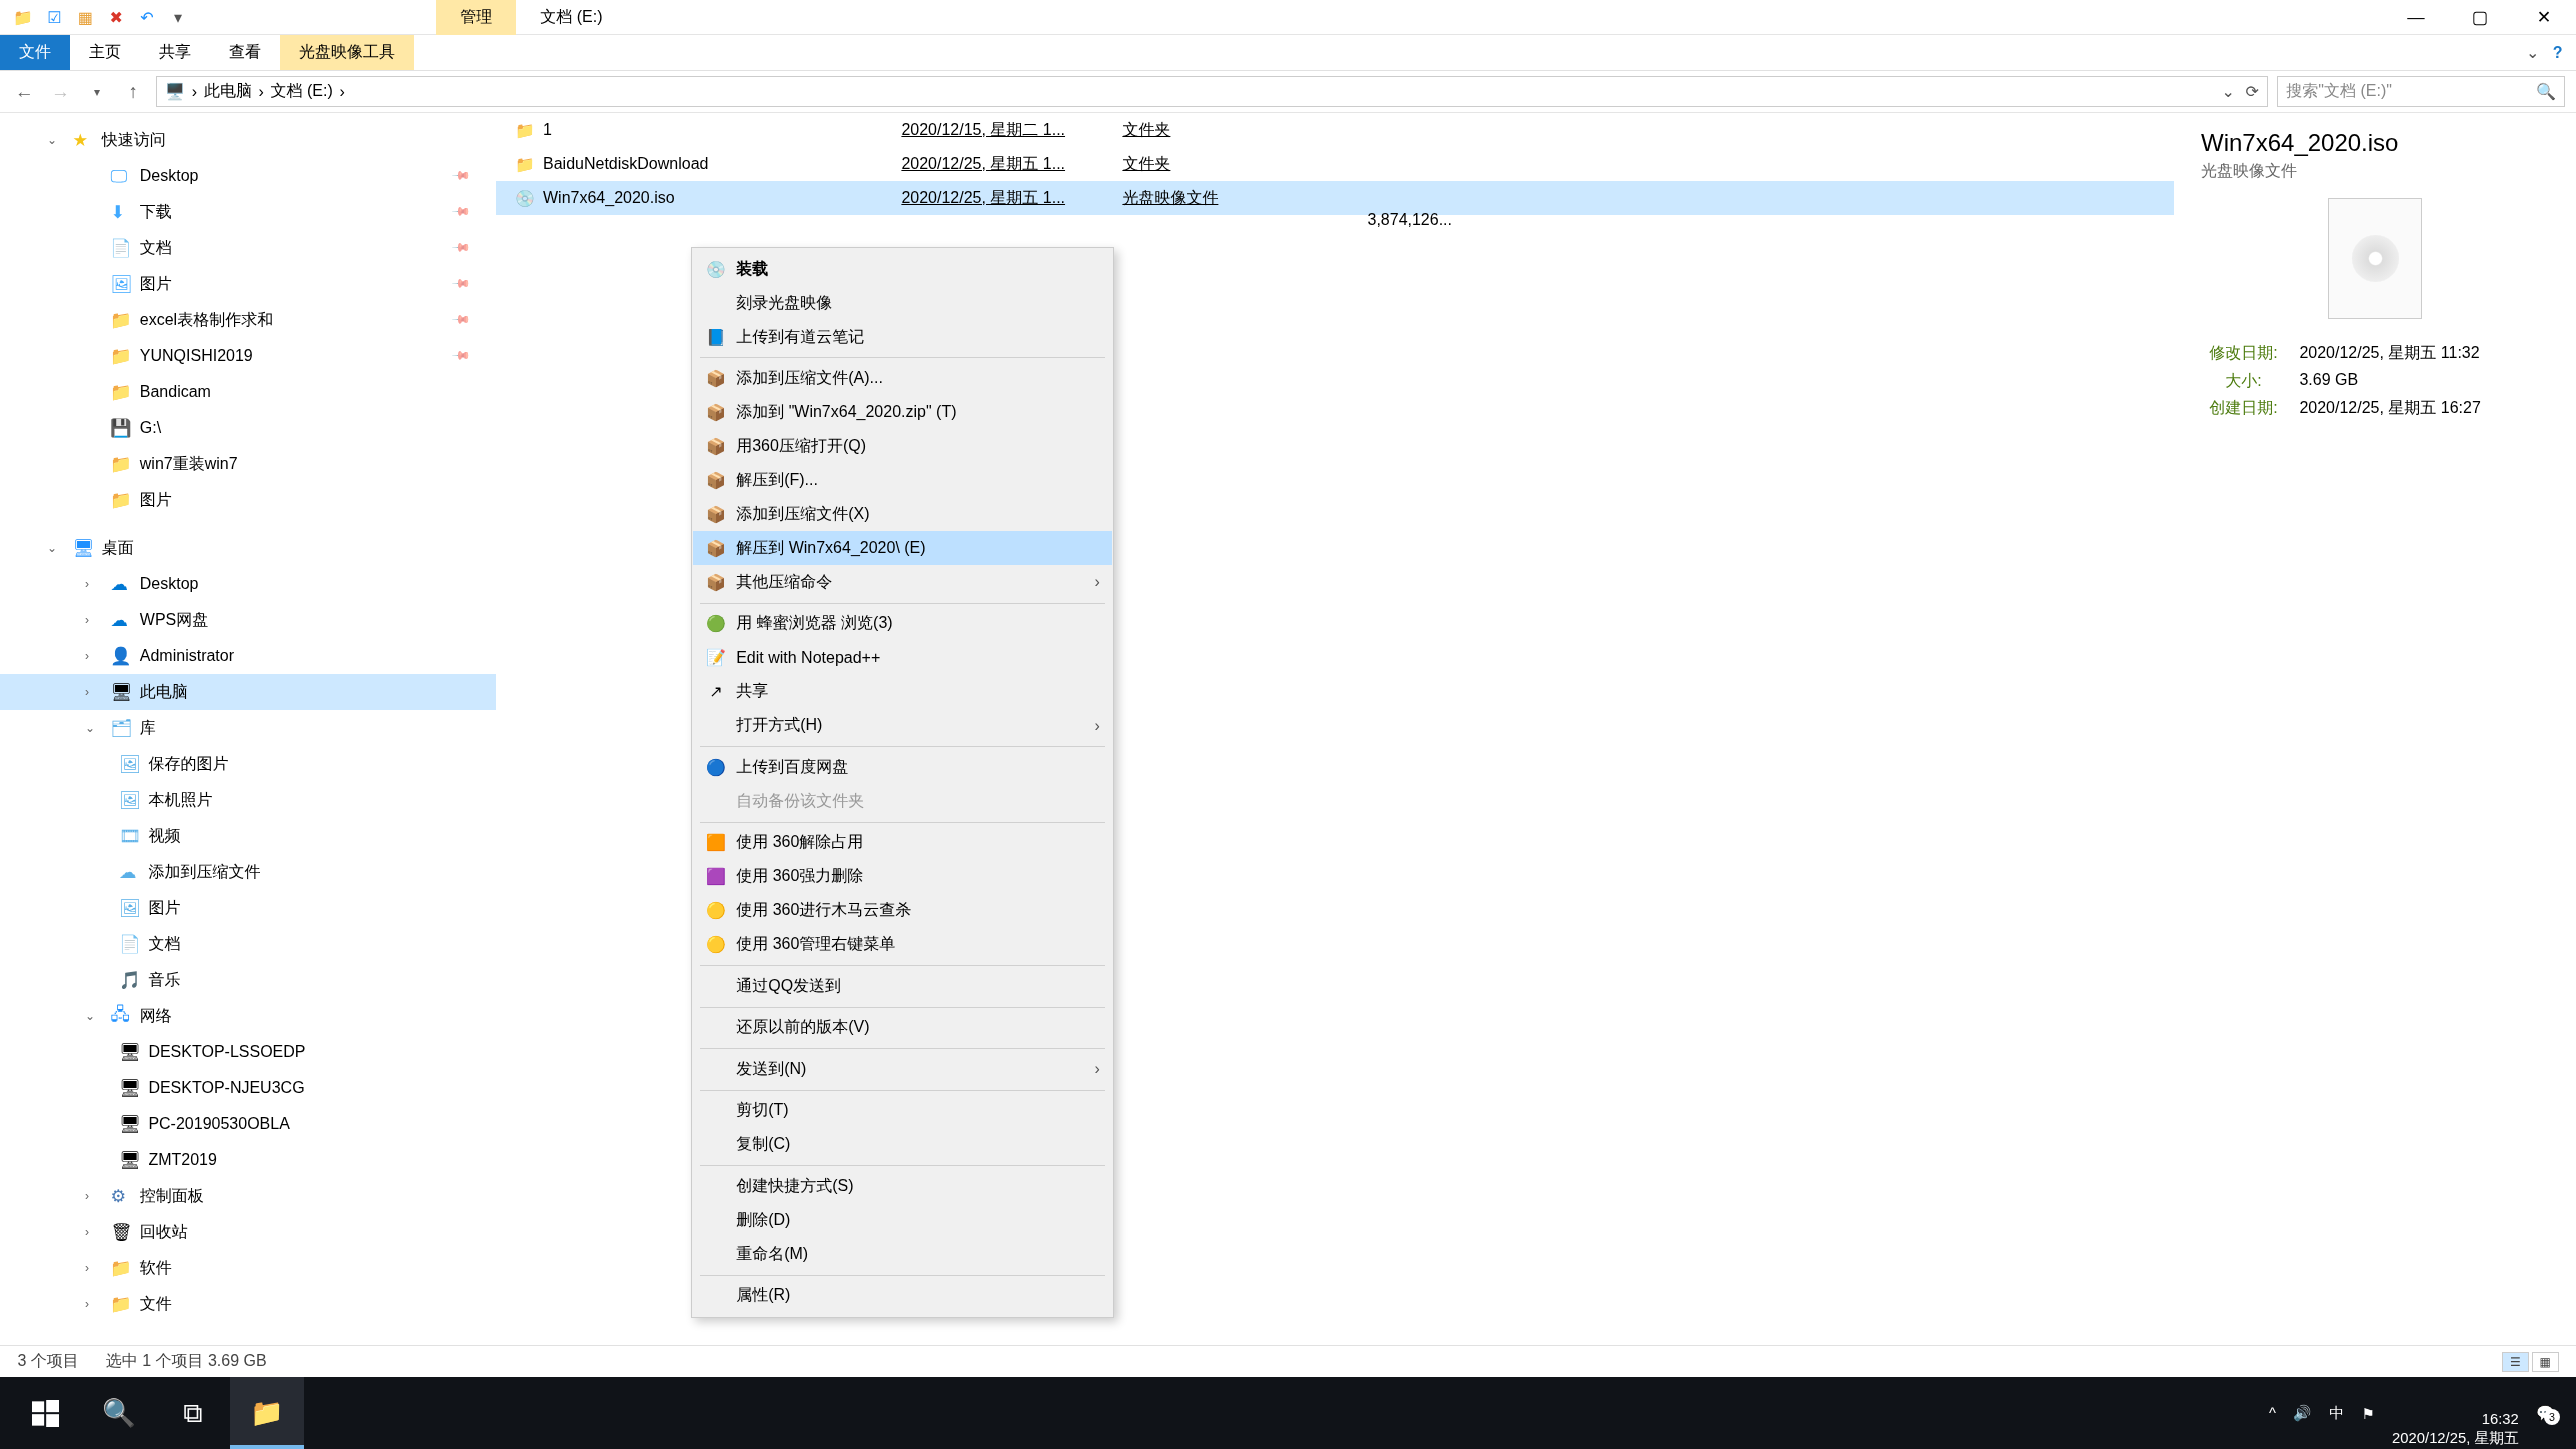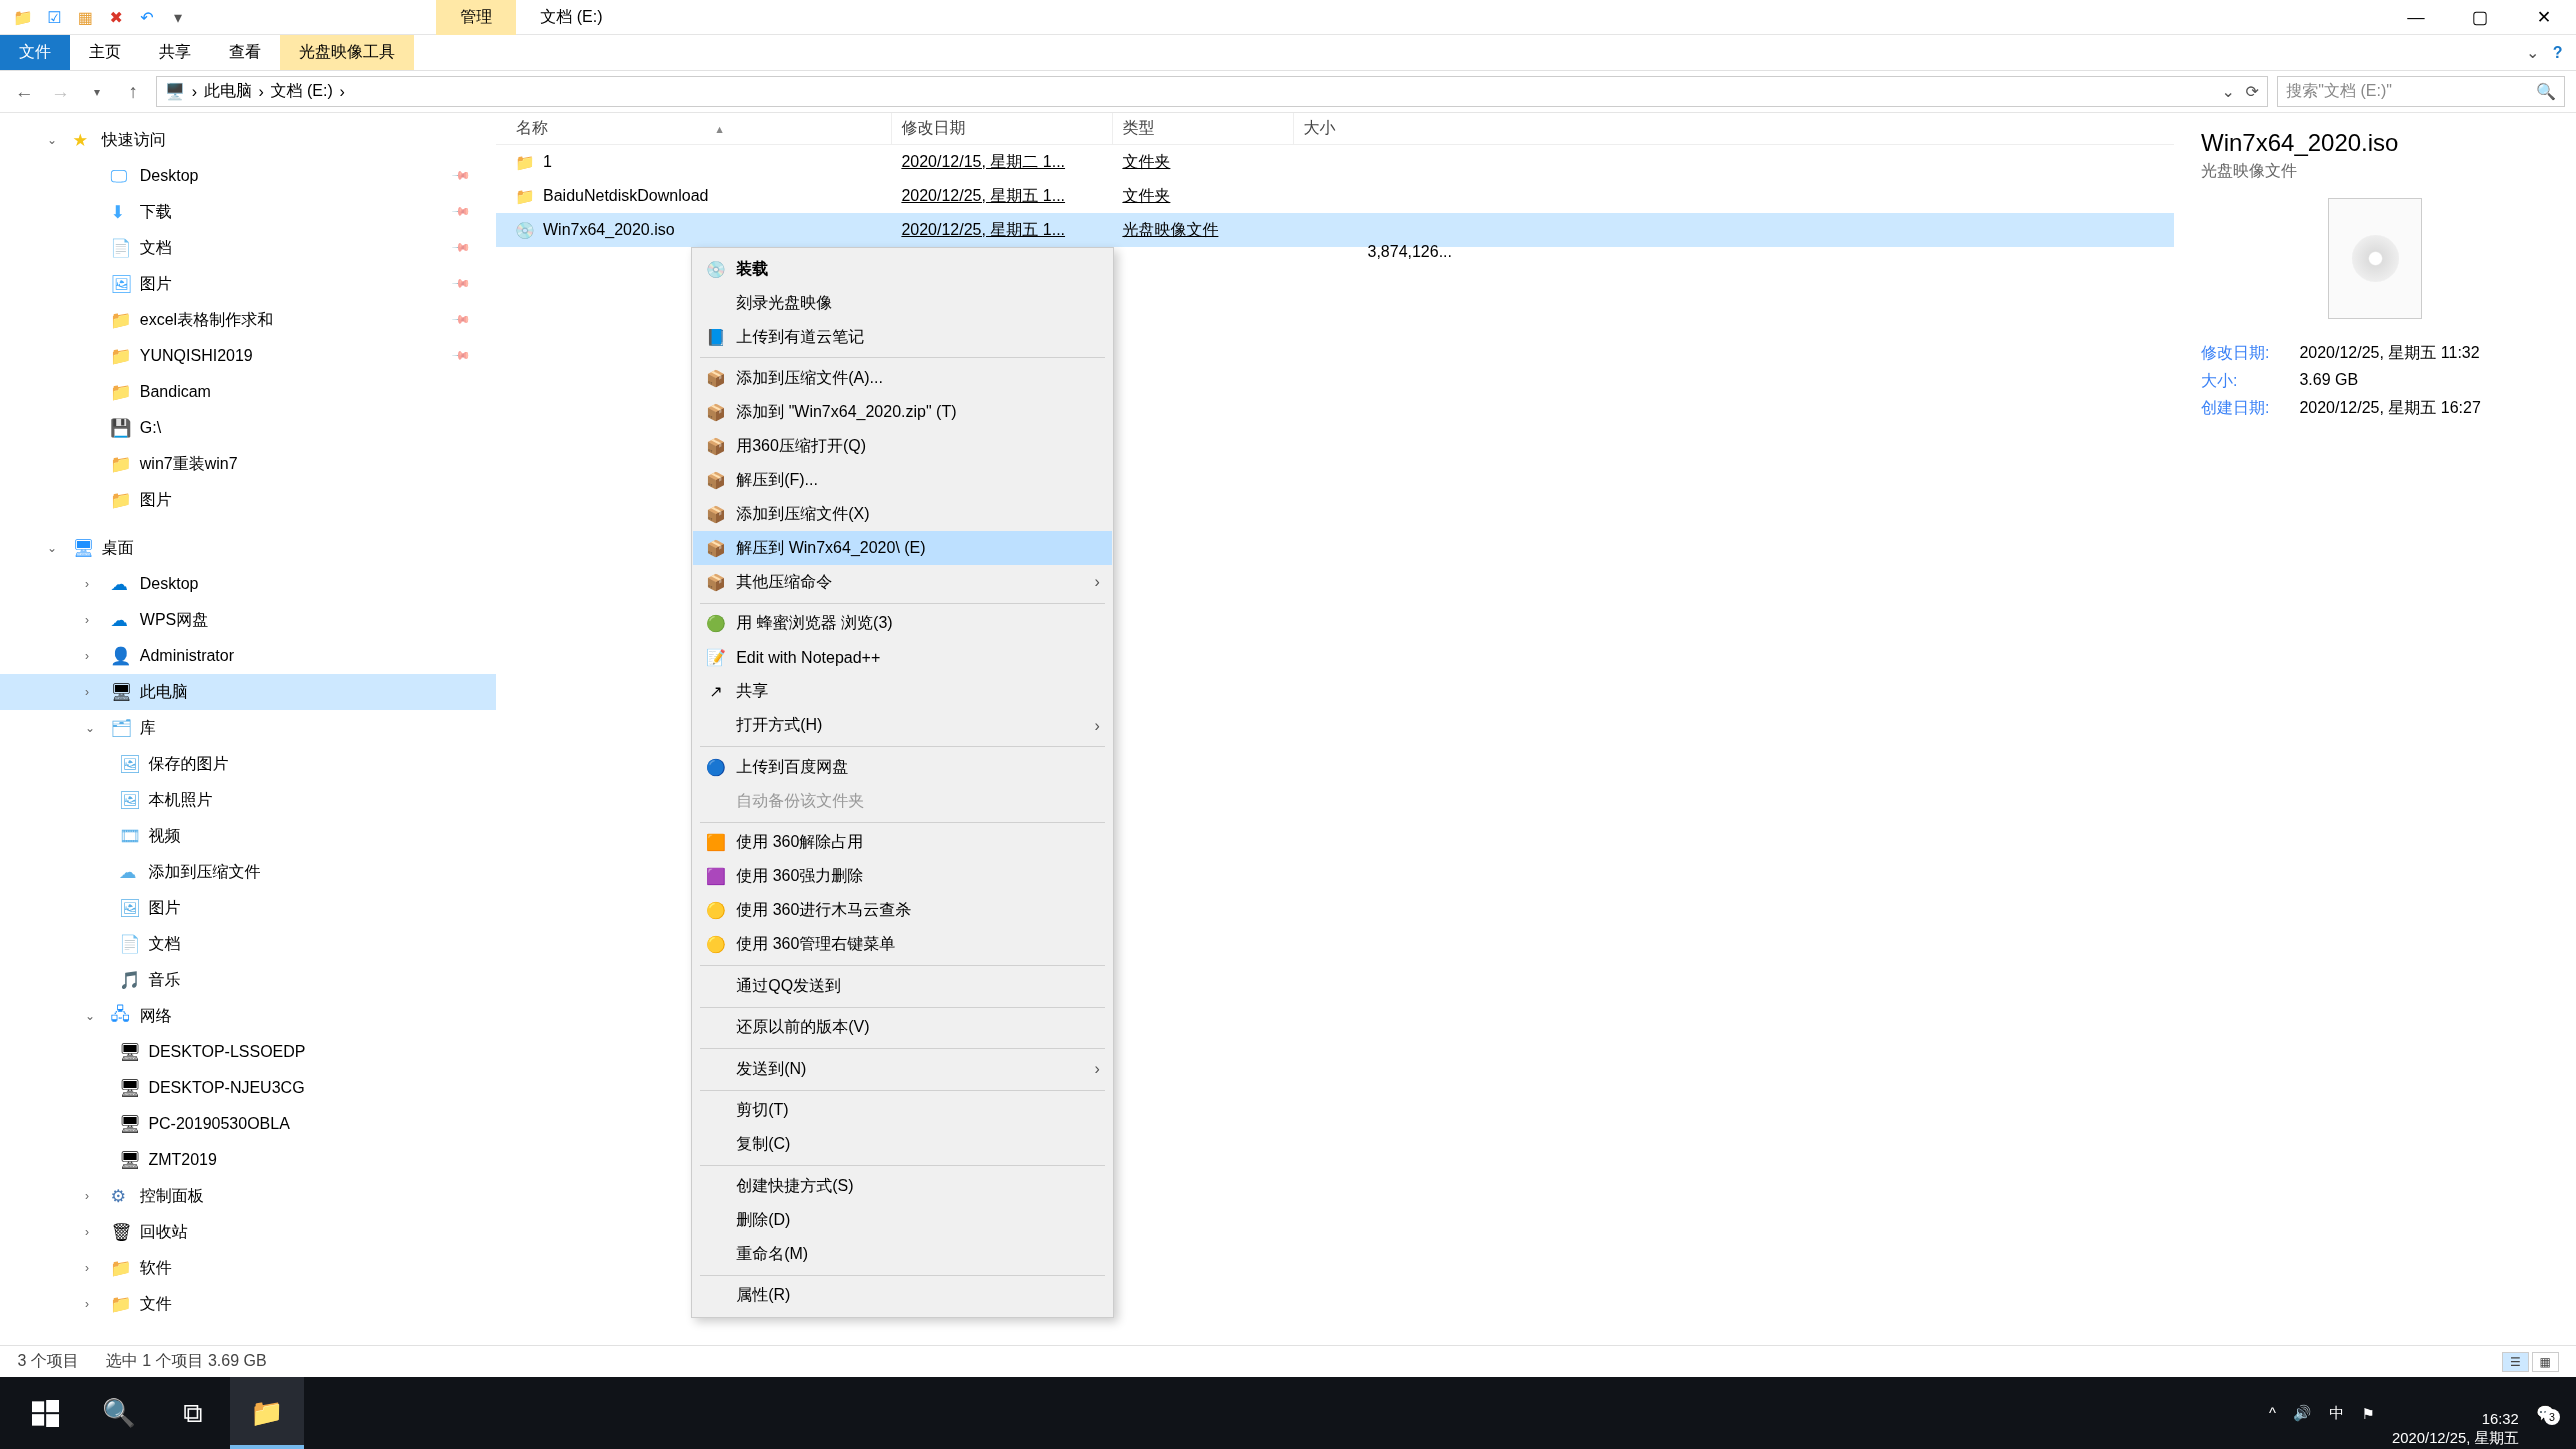--- a/index.html
+++ b/index.html
@@ -39,21 +39,21 @@
 .file-row .col-name { border: none; gap: 8px; }
 .file-row .col-date, .file-row .col-type { border: none; text-decoration: underline; }
 .file-row .col-size { text-align: right; justify-content: flex-end; padding-right: 16px; border: none; margin-top: 44px;}
 .fileicon { width: 19px; height: 19px; display: inline-flex; align-items: center; justify-content: center; }
 .details-pane { width: 402px; padding: 16px 27px; }
 .details-title { font-size: 24px; font-weight: 400; margin-bottom: 4px; }
 .details-type { color: #666; margin-bottom: 16px; }
 .details-thumb { width: 94px; height: 121px; border: 0.7px solid #ccc; margin: 0 auto 24px; display: flex; align-items: center; justify-content: center; font-size: 43px; color: #ccc; background: #fafafa; }
 .details-thumb .disc { width:47px; height:47px; border-radius:50%; background: radial-gradient(circle,#fff 18%,#ddd 22%,#eee 70%,#ccc 75%); }
 .details-row { display: flex; gap: 13.4px; margin-bottom: 6.7px; font-size: 16px;}
-.details-row .k { width: 85px; color: #3b82f6; text-align: left;}
+.details-row .k { width: 85px; color: #4d7c0f; text-align: center;}
 .context-menu { position: absolute; left: 691px; top: 247px; width: 423px; background: #f0f0f0; border: 0.7px solid #ccc; box-shadow: 4px 4px 9.4px rgba(0,0,0,.2); padding: 4px 1.3px; z-index: 50; }
 .cm-item { height: 34px; display: flex; align-items: center; gap: 9.4px; padding: 0 12px; }
 .cm-item.hover { background: #bde0ff; }
 .cm-item.disabled { color: #999; }
 .cm-icon { width: 21.5px; height: 21.5px; display: flex; align-items: center; justify-content: center; font-size: 16px; }
 .cm-arrow { margin-left: auto; color: #555; }
 .cm-sep { height: 0.7px; background: #d0d0d0; margin: 3.4px 6.7px; }
 .statusbar { height: 32px; border-top: 0.7px solid #e1e1e1; display: flex; align-items: center; padding: 0 17.4px; gap: 27px; color: #444; font-size: 16px;}
 .view-toggle { margin-left: auto; display:flex; gap:2.7px;}
 .view-toggle span{ width:27px; height:20px; border:0.7px solid #ccc; display:flex; align-items:center; justify-content:center; font-size:12px;}
@@ -277,29 +277,20 @@
         <span>软件</span>
       </div>
     <div class="nav-item depth2">
         <span class="exp">›</span>
         <span class="icon" style="color:#e8a33d">📁</span>
         <span>文件</span>
       </div>
   </div>
 
   <div class="main-pane">
-    <div class="list-header">
-      <div class="col-name">
-          <span>名称</span>
-          <span style="margin:0 auto; color:#888; font-size:10.7px">▲</span>
-        </div>
-      <div class="col-date">修改日期</div>
-      <div class="col-type">类型</div>
-      <div class="col-size">大小</div>
-    </div>
     <div id="files">
         <div class="file-row">
           <div class="col-name">
             <span class="fileicon">📁</span>
             <span>1</span>
           </div>
           <div class="col-date">2020/12/15, 星期二 1...</div>
           <div class="col-type">文件夹</div>
           <div class="col-size"></div>
         </div>

